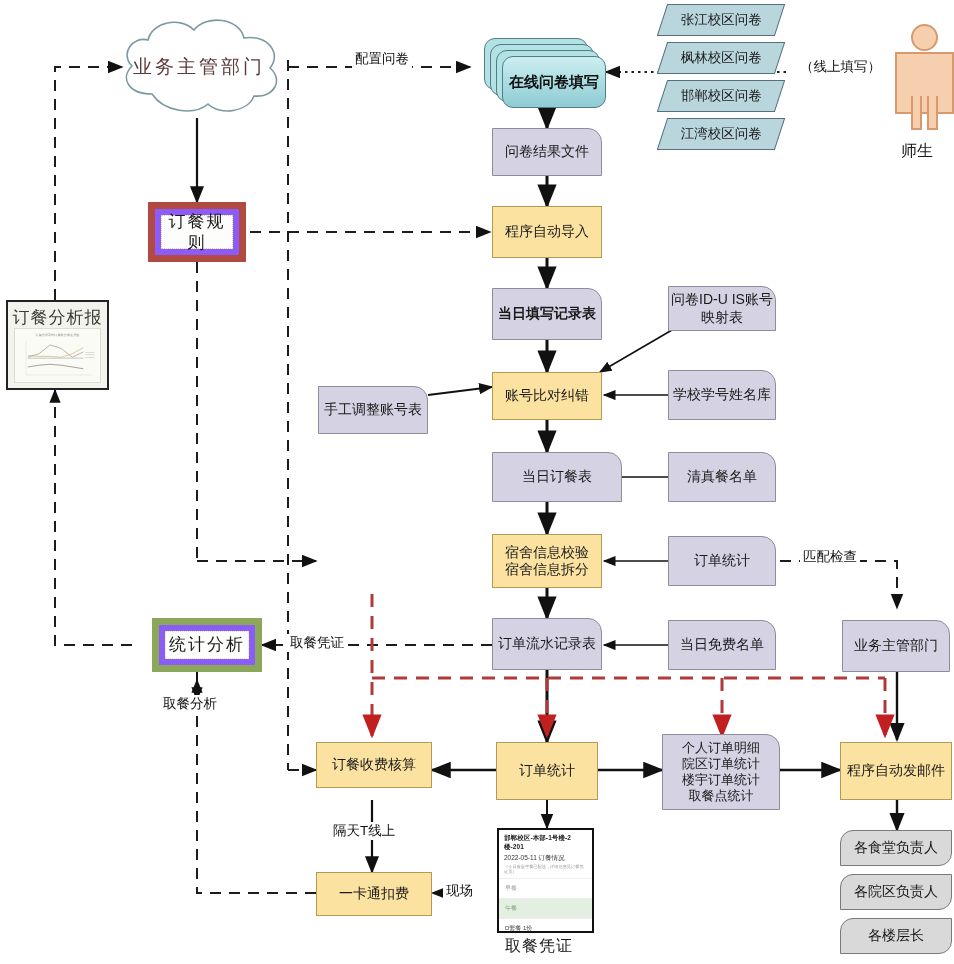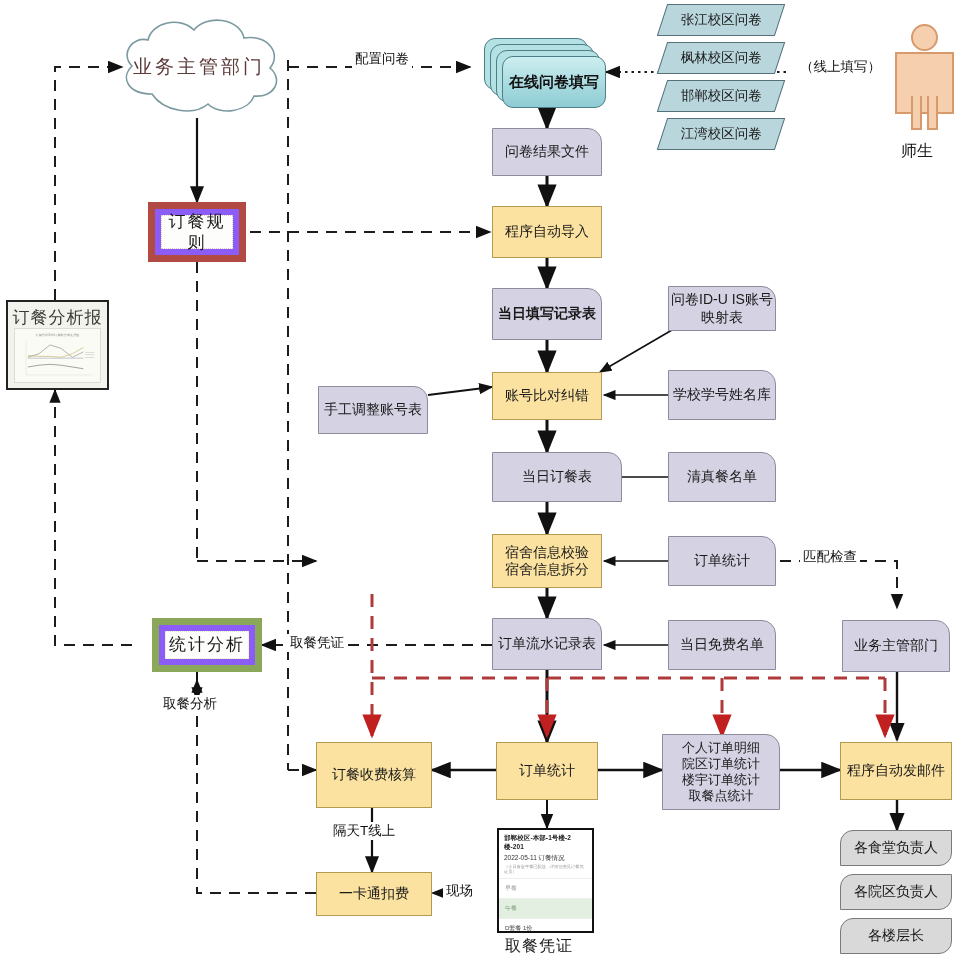--- a/index.html
+++ b/index.html
@@ -279,21 +279,21 @@
   </div>
 
   <div class="node proc" style="left:496px;top:742px;width:102px;height:58px;">
     <span>订单统计</span>
   </div>
 
   <div class="node doc" style="left:318px;top:386px;width:110px;height:48px;">
     <span>手工调整账号表</span>
   </div>
 
-  <div class="node proc" style="left:316px;top:742px;width:116px;height:66px;">
+  <div class="node proc" style="left:316px;top:742px;width:116px;height:46px;">
     <span>订餐收费核算</span>
   </div>
 
   <div class="node proc" style="left:316px;top:872px;width:116px;height:44px;">
     <span>一卡通扣费</span>
   </div>
 
   <div class="node doc" style="left:668px;top:286px;width:108px;height:45px;flex-direction:column;">
     <span>问卷ID-U IS账号</span>
     <span>映射表</span>

